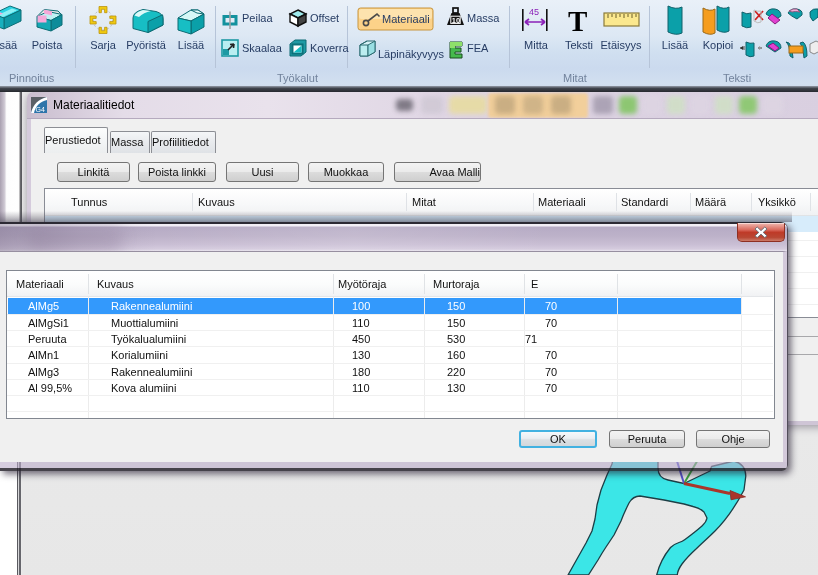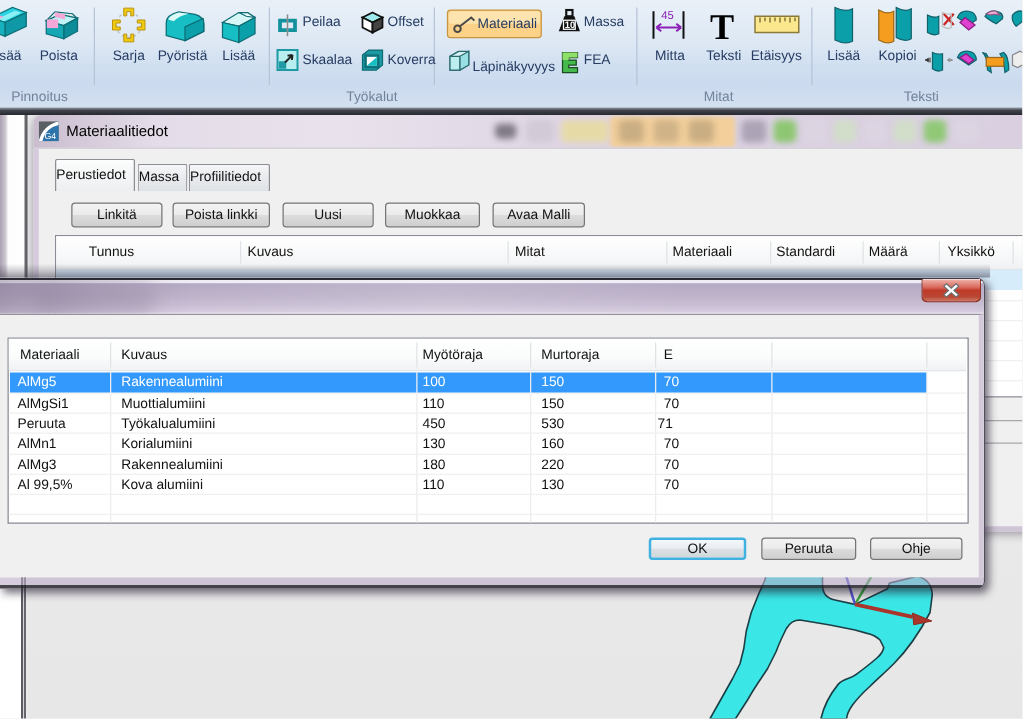--- a/index.html
+++ b/index.html
@@ -30,21 +30,21 @@
 #d2title{left:0;top:0;width:788px;height:29px;border-radius:0 6px 0 0;background:linear-gradient(#f1edf5 0px,#f1edf5 2px,#b6abc5 3px,#bdb2c9 45%,#c9bed4 75%,#d5cbde 93%,#e9e4ee 100%);overflow:hidden;border-top:2px solid #2c2a34;box-sizing:border-box;}
 #d2tover{left:0;top:0;width:788px;height:29px;background:linear-gradient(90deg,rgba(84,70,100,.30),rgba(84,70,100,.10) 10%,rgba(84,70,100,0) 20%,rgba(255,255,255,.12) 45%,rgba(84,70,100,0) 70%);border-radius:0 6px 0 0;}
 #d2body{left:0;top:29px;width:787px;height:211px;background:#f0f0f0;border-right:4px solid #d3c9da;border-top:1px solid #978fa0;box-sizing:border-box;}
 #closebtn{left:737px;top:1px;width:48px;height:19px;border-radius:0 0 5px 5px;background:linear-gradient(#f0b9b1 0%,#d9695c 38%,#bf3a28 52%,#b84733 80%,#cc7a68 100%);border:1px solid #8e2f22;border-top:none;box-sizing:border-box;box-shadow:inset 0 1px 0 rgba(255,255,255,.5);color:#fff;text-align:center;font-size:12px;font-weight:bold;text-shadow:none;}
 #d2table{left:6px;top:48px;width:769px;height:149px;background:#fff;border:1px solid #828790;box-sizing:border-box;}
 #d2head{left:7px;top:49px;width:766px;height:26px;background:linear-gradient(#ffffff,#fbfcfc 55%,#f1f2f4);border-bottom:1px solid #e4e6e9;box-sizing:border-box;}
 .hsep2{top:52px;height:20px;width:1px;background:#e0e3e6;position:absolute;}
 .vgrid{top:75px;height:121px;width:1px;background:#ececec;position:absolute;}
 .hgrid{left:7px;width:766px;height:1px;background:#f0f0f0;position:absolute;}
 .selseg{top:76px;height:16px;background:#3399fc;position:absolute;}
-.c{position:absolute;font-size:11px;color:#111;white-space:nowrap;}
+.c{position:absolute;font-size:11px;color:#111;white-space:nowrap;margin-left:14px;}
 .w{color:#fff;}
 </style></head>
 <body>
 <div id="page">
   <div class="abs" id="canvas"></div>
   <svg class="abs" id="shape" width="260" height="125" viewBox="0 0 260 125" style="left:530px;top:450px">
     <path d="M38 125 L47 109 L56 93 L62 81 L65 69 L67 55 L71 40 L77 25 L82 14 L83.5 6 L83.5 0
              L128 0 L128 18 Q128 28 138 30 L154 33.5 L180 21 L181.5 16.5
              L204 11 Q215.5 14 215.8 26 L214 40
              C203 61 191 75 185 81 C178 88 171 94 166 99 C160 104.5 155 110 152 114 C149.5 117.5 147.5 121.5 147.3 125
@@ -259,21 +259,21 @@
       <div class="abs" style="left:26px;top:6px;font-size:12px;color:#000;">Materiaalitiedot</div>
     </div>
     <div class="abs" id="d1body"></div>
     <div class="abs tab tabact" style="left:17px;width:64px;">Perustiedot</div>
     <div class="abs tab" style="left:83px;width:40px;">Massa</div>
     <div class="abs tab" style="left:124px;width:65px;">Profiilitiedot</div>
     <div class="abs btn" style="left:30px;top:70px;width:73px;">Linkitä</div>
     <div class="abs btn" style="left:111px;top:70px;width:78px;">Poista linkki</div>
     <div class="abs btn" style="left:199px;top:70px;width:73px;">Uusi</div>
     <div class="abs btn" style="left:281px;top:70px;width:76px;">Muokkaa</div>
-    <div class="abs btn" style="left:367px;top:70px;width:74px;">Avaa Malli</div>
+    <div class="abs btn" style="left:367px;top:70px;width:87px;text-align:right;">Avaa Malli</div>
     <div class="abs" id="d1list"></div>
     <div class="abs" id="d1head"></div>
     <div class="hl" style="left:44px;top:104px;">Tunnus</div>
     <div class="hl" style="left:171px;top:104px;">Kuvaus</div>
     <div class="hl" style="left:385px;top:104px;">Mitat</div>
     <div class="hl" style="left:511px;top:104px;">Materiaali</div>
     <div class="hl" style="left:594px;top:104px;">Standardi</div>
     <div class="hl" style="left:668px;top:104px;">Määrä</div>
     <div class="hl" style="left:731px;top:104px;">Yksikkö</div>
     <div class="abs hsep1" style="left:165px;"></div>
@@ -344,21 +344,21 @@
     <div class="c w" style="left:531px;top:78px;">70</div>
     <div class="c" style="left:14px;top:95px;">AlMgSi1</div>
     <div class="c" style="left:97px;top:95px;">Muottialumiini</div>
     <div class="c" style="left:338px;top:95px;">110</div>
     <div class="c" style="left:433px;top:95px;">150</div>
     <div class="c" style="left:531px;top:95px;">70</div>
     <div class="c" style="left:14px;top:111px;">Peruuta</div>
     <div class="c" style="left:97px;top:111px;">Työkalualumiini</div>
     <div class="c" style="left:338px;top:111px;">450</div>
     <div class="c" style="left:433px;top:111px;">530</div>
-    <div class="c" style="left:526px;top:111px;">71</div>
+    <div class="c" style="left:511px;top:111px;">71</div>
     <div class="c" style="left:14px;top:127px;">AlMn1</div>
     <div class="c" style="left:97px;top:127px;">Korialumiini</div>
     <div class="c" style="left:338px;top:127px;">130</div>
     <div class="c" style="left:433px;top:127px;">160</div>
     <div class="c" style="left:531px;top:127px;">70</div>
     <div class="c" style="left:14px;top:144px;">AlMg3</div>
     <div class="c" style="left:97px;top:144px;">Rakennealumiini</div>
     <div class="c" style="left:338px;top:144px;">180</div>
     <div class="c" style="left:433px;top:144px;">220</div>
     <div class="c" style="left:531px;top:144px;">70</div>

